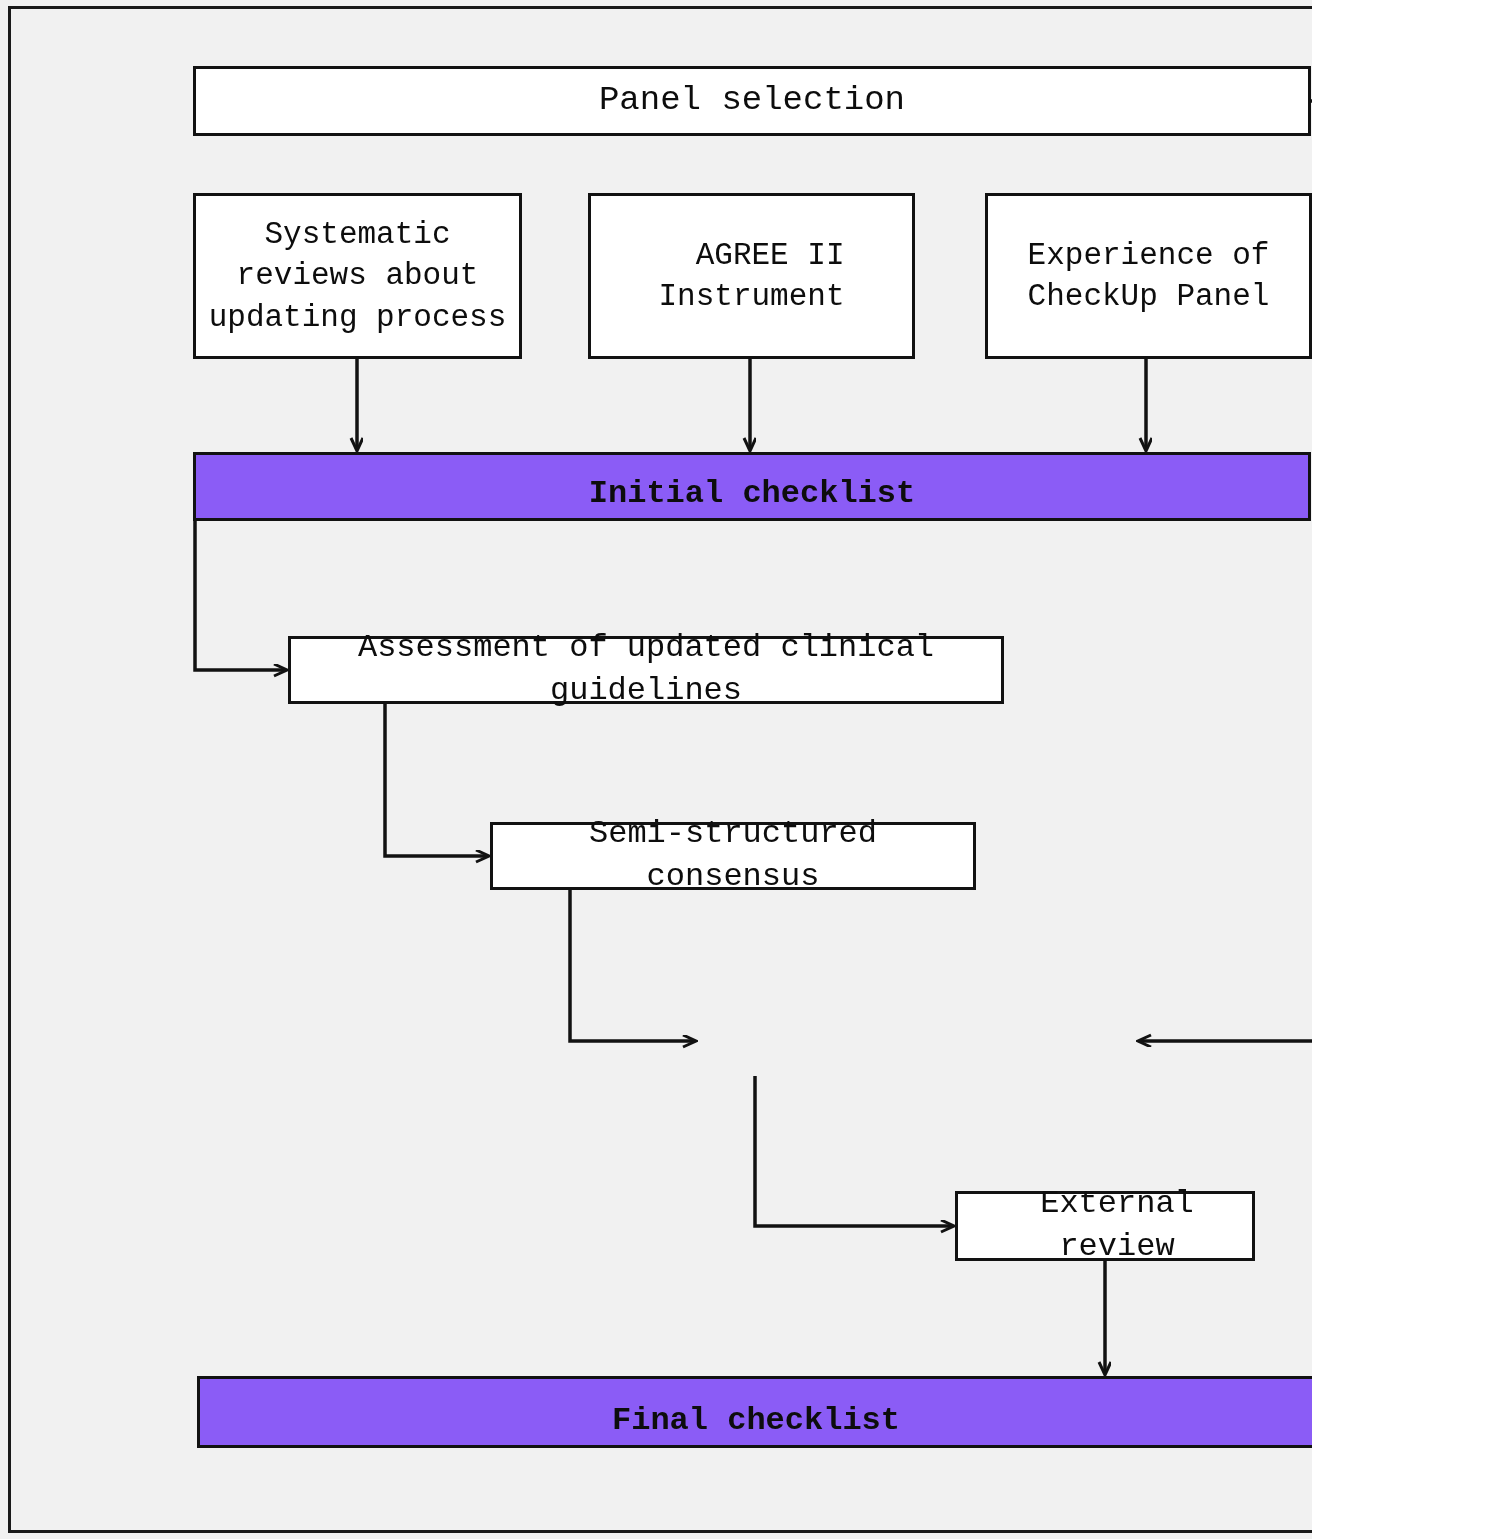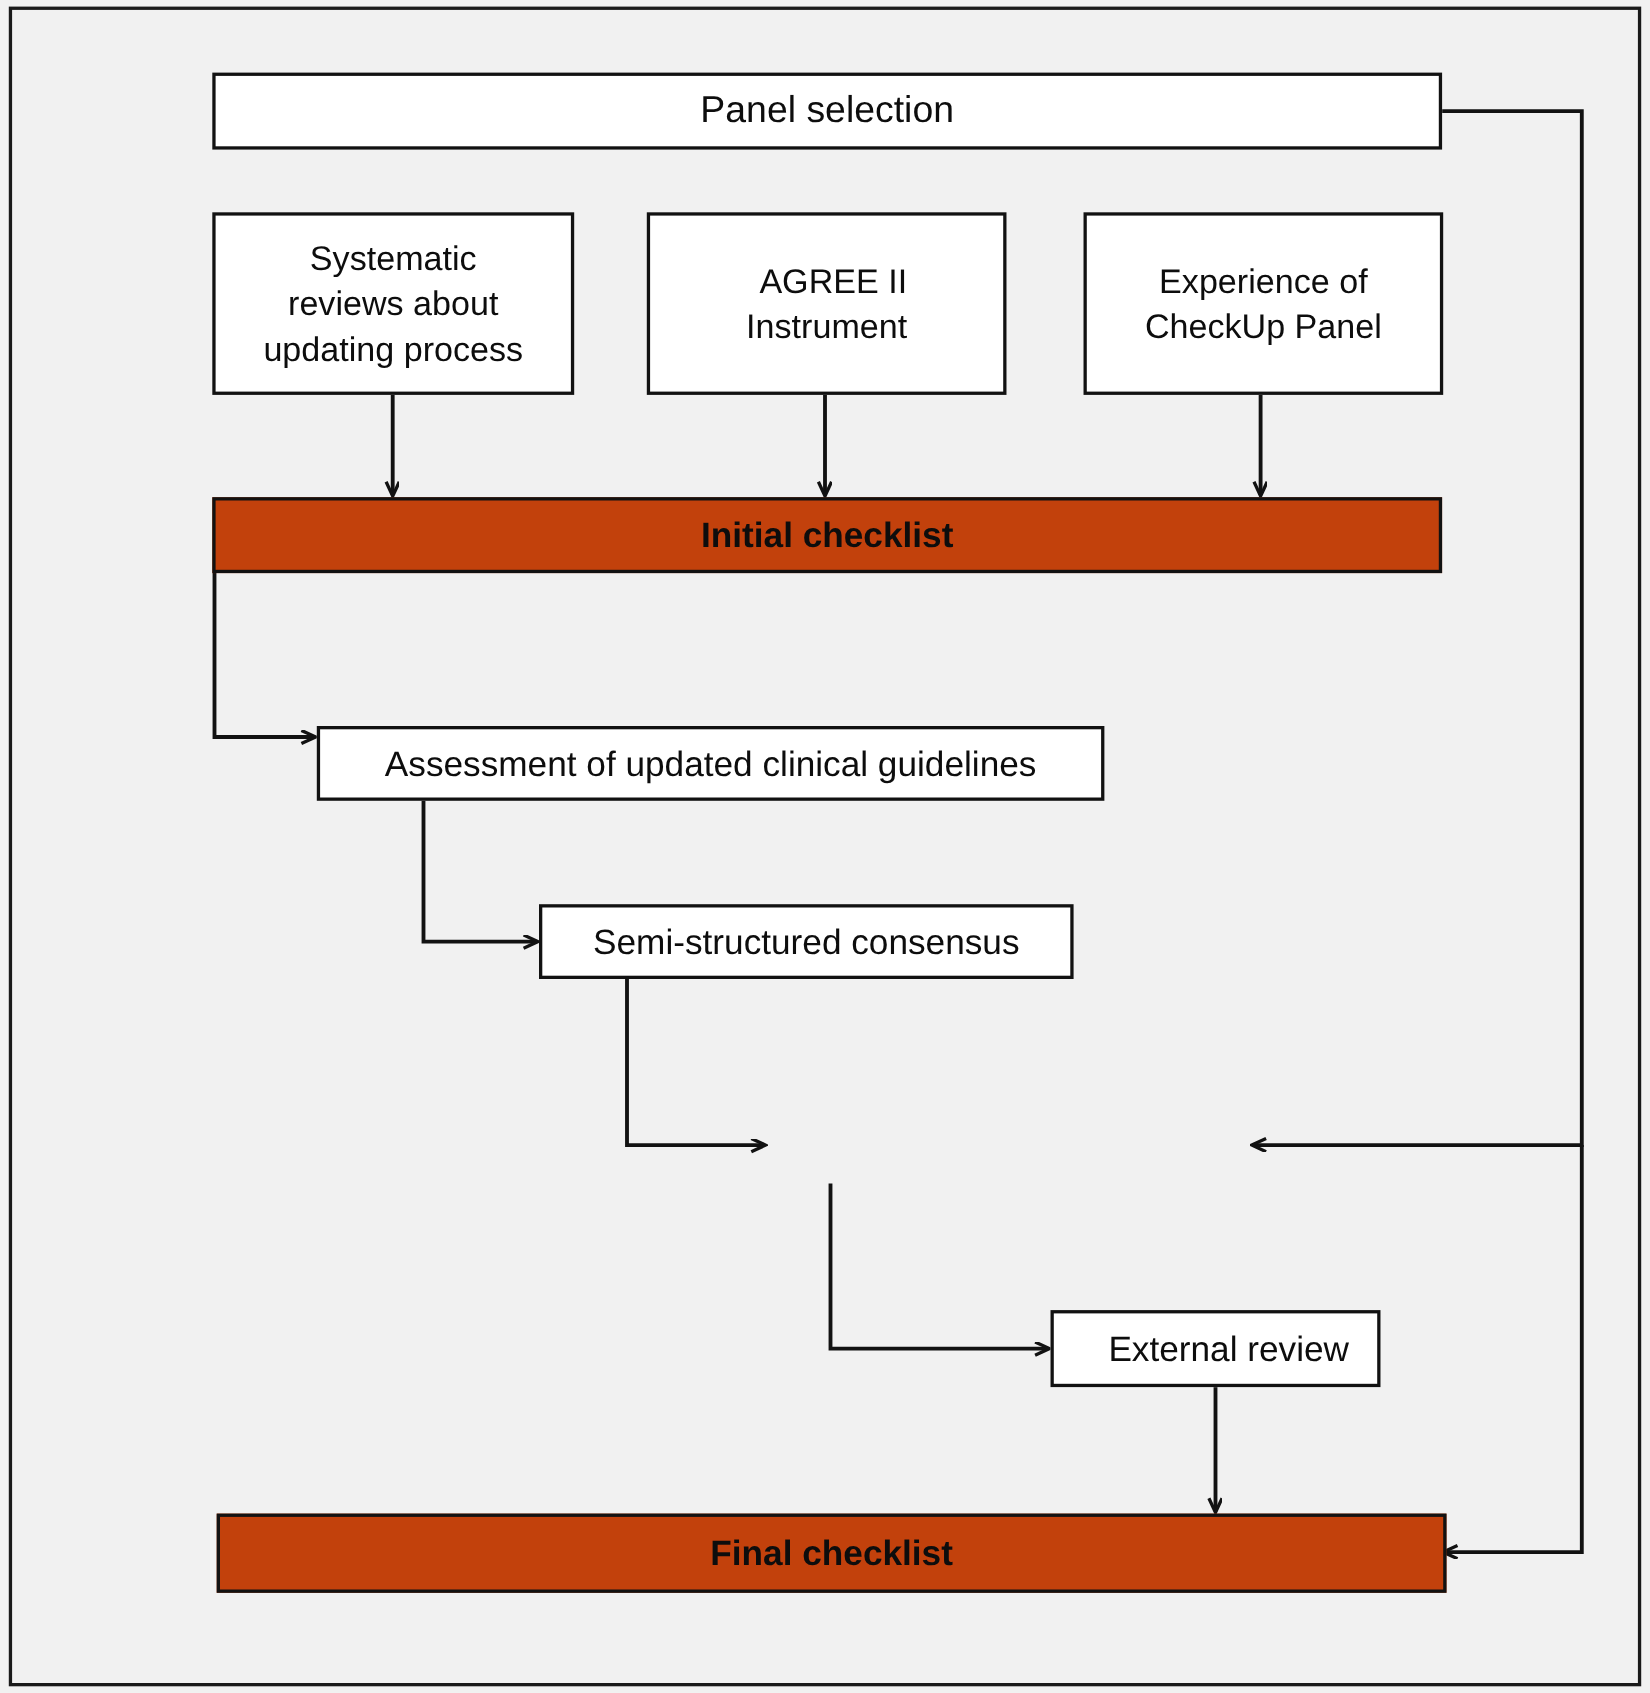--- a/index.html
+++ b/index.html
@@ -2,26 +2,26 @@
 <html><head>
 <meta charset="utf-8">
 <style>
   html, body {
     margin: 0;
     padding: 0;
     background: #ffffff;
   }
   #figure {
     position: relative;
-    width: 1500px;
+    width: 1312px;
     height: 1539px;
     background: #f1f1f1;
     box-sizing: border-box;
     overflow: hidden;
-    font-family: Liberation Sans, sans-serif;
+    font-family: Liberation Mono, monospace;
   }
   #outer-frame {
     position: absolute;
     left: 8px;
     top: 6px;
     width: 1484px;
     height: 1527px;
     border: 3px solid #1a1a1a;
     box-sizing: border-box;
     background: #f1f1f1;
@@ -41,35 +41,36 @@
     display: flex;
     align-items: center;
     justify-content: center;
     text-align: center;
     background: #ffffff;
     color: #0d0d0d;
     line-height: 1.33;
     padding: 2px 8px;
   }
   .node.shaded {
-    background: #c2410c;
+    background: #8b5cf6;
     font-weight: bold;
+    align-items: flex-end;
   }
   .node .label {
     display: block;
     white-space: pre-line;
   }
 
   
   #node-panel-selection  { left: 193px;  top: 66px;   width: 1118px; height: 70px;  font-size: 34px; }
   #node-systematic       { left: 193px;  top: 193px;  width: 329px;  height: 166px; font-size: 31px; }
   #node-agree            { left: 588px;  top: 193px;  width: 327px;  height: 166px; font-size: 31px; text-align: right; }
   #node-experience       { left: 985px;  top: 193px;  width: 327px;  height: 166px; font-size: 31px; }
   #node-initial          { left: 193px;  top: 452px;  width: 1118px; height: 69px;  font-size: 32px; }
-  #node-assessment       { left: 288px;  top: 660px;  width: 716px;  height: 68px;  font-size: 32px; }
+  #node-assessment       { left: 288px;  top: 636px;  width: 716px;  height: 68px;  font-size: 32px; }
   #node-semi             { left: 490px;  top: 822px;  width: 486px;  height: 68px;  font-size: 32px; }
   #node-delphi           { left: 697px;  top: 1006px; width: 440px;  height: 70px;  font-size: 32px; }
   #node-external         { left: 955px;  top: 1191px; width: 300px;  height: 70px;  font-size: 32px; padding-left: 32px; }
   #node-final            { left: 197px;  top: 1376px; width: 1118px; height: 72px;  font-size: 32px; }
 </style>
 </head>
 <body>
 
 <div id="figure">
   <div id="outer-frame"></div>

